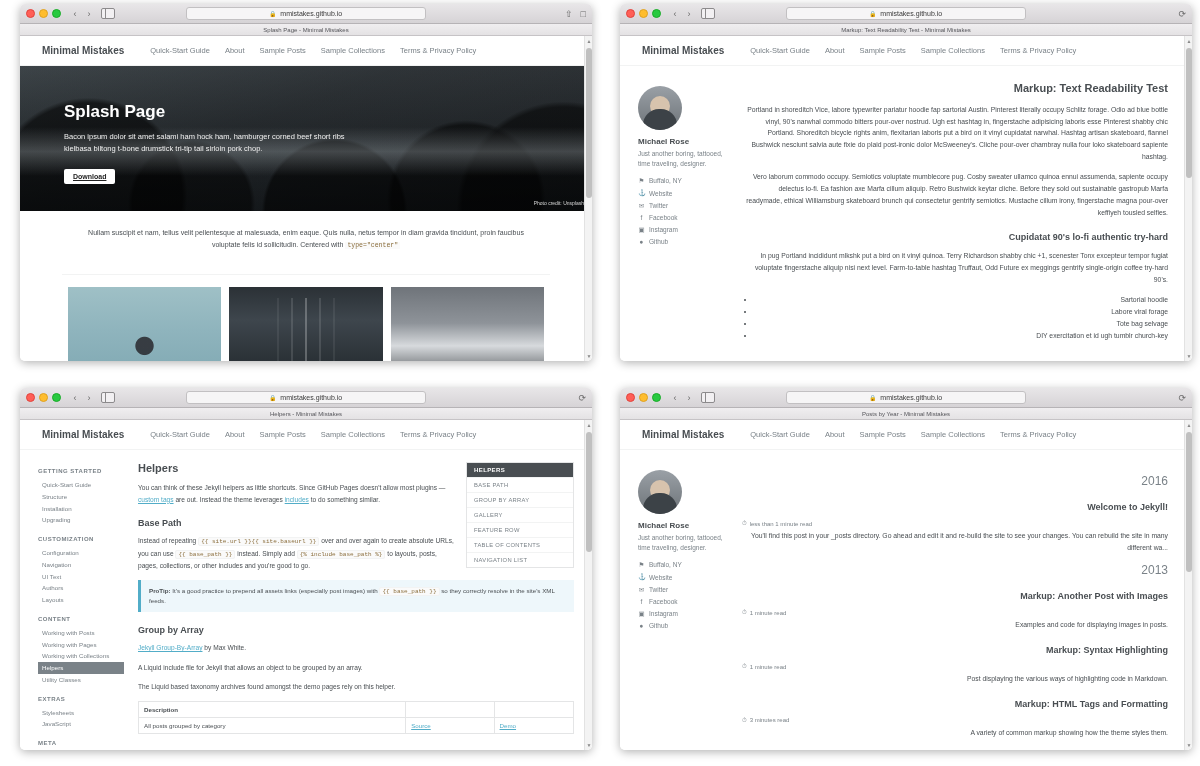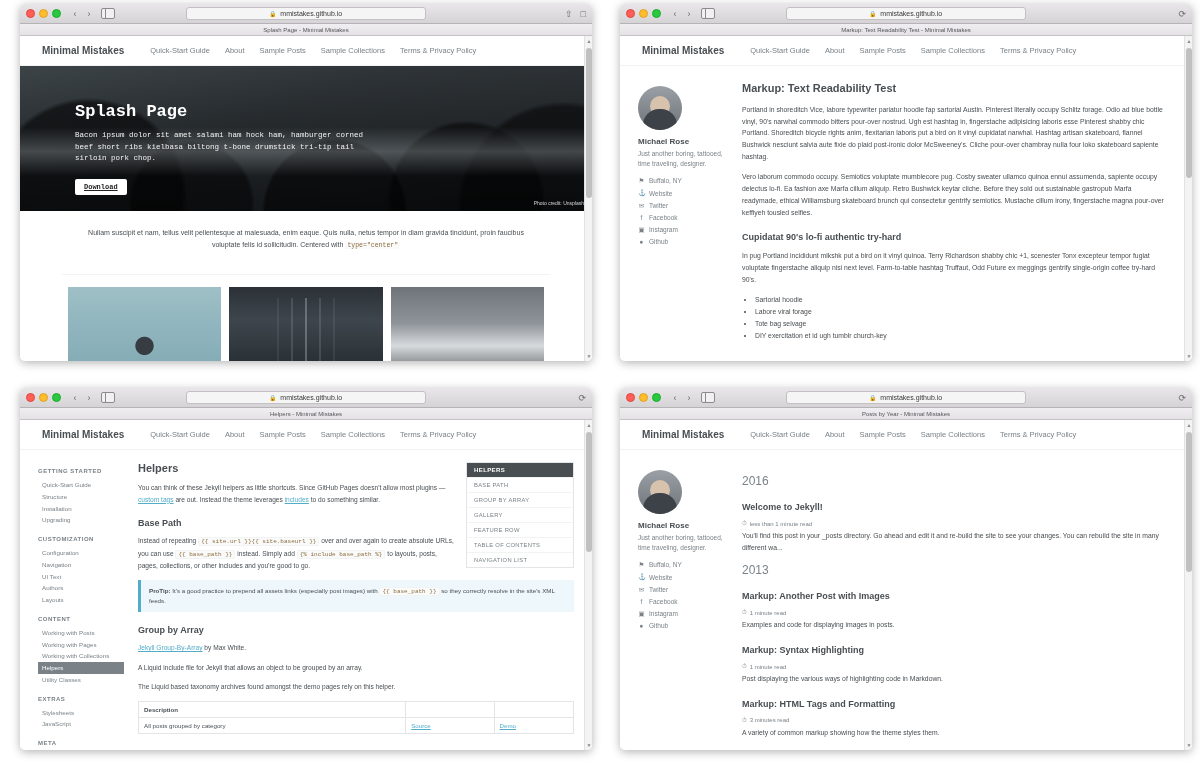--- a/index.html
+++ b/index.html
@@ -130,23 +130,22 @@
       radial-gradient(circle at 78% 92%, rgba(0,0,0,.5) 0 16%, transparent 17%),
       radial-gradient(circle at 95% 98%, rgba(0,0,0,.5) 0 18%, transparent 19%),
       linear-gradient(to bottom, rgba(255,255,255,.07), rgba(0,0,0,.25));
   }
   .hero-mist {
     position: absolute; left: 0; right: 0; top: 42%;
     height: 34%;
     background: linear-gradient(to bottom, rgba(190,200,205,.0), rgba(190,200,205,.30), rgba(190,200,205,.0));
   }
   .hero-inner {
-    position: absolute; left: 55px; top: 36px; right: 40px;
+    position: absolute; left: 44px; top: 36px; right: 40px;
     color: #fff;
-    font-family: Liberation Mono, monospace;
   }
   .hero-title { font-size: 17px; font-weight: bold; margin: 0 0 9px; }
   .hero-excerpt { font-size: 7.5px; line-height: 1.55; max-width: 310px; margin: 0 0 11px; color: #f0f0f0; }
   .btn-download {
     display: inline-block;
     background: #fff; color: #222;
     font-size: 7px; font-weight: bold;
     padding: 4px 9px; border-radius: 2px;
   }
   .photo-credit {
@@ -212,21 +211,21 @@
   }
   .author-name { font-size: 8px; font-weight: bold; color: #494e52; margin-bottom: 3px; }
   .author-bio { font-size: 6.5px; line-height: 1.5; color: #7a8288; margin-bottom: 8px; }
   .author-links { list-style: none; margin: 0; padding: 0; }
   .author-links li {
     font-size: 6.5px; color: #7a8288; margin-bottom: 4.5px;
     display: flex; align-items: center; gap: 4px;
   }
   .ic { width: 7px; display: inline-block; text-align: center; font-size: 6.5px; color: #7a8288; }
 
-  .content { flex: 1; padding-left: 12px; padding-right: 6px; }
+  .content { flex: 1; padding-left: 12px; padding-right: 6px; text-align: right; }
   .content h1 { font-size: 11px; color: #494e52; margin: 2px 0 10px; }
   .content h2 { font-size: 9px; color: #494e52; margin: 14px 0 8px; }
   .content p { font-size: 6.8px; line-height: 1.72; color: #494e52; margin: 0 0 9px; }
   .content ul { margin: 0 0 8px; padding-left: 13px; }
   .content li { font-size: 6.8px; line-height: 1.75; color: #494e52; }
 
   
   .docs-wrap { display: flex; padding: 12px 18px 0; }
   .docs-nav { width: 86px; flex: 0 0 86px; padding-top: 6px; }
   .nav-group-title {

